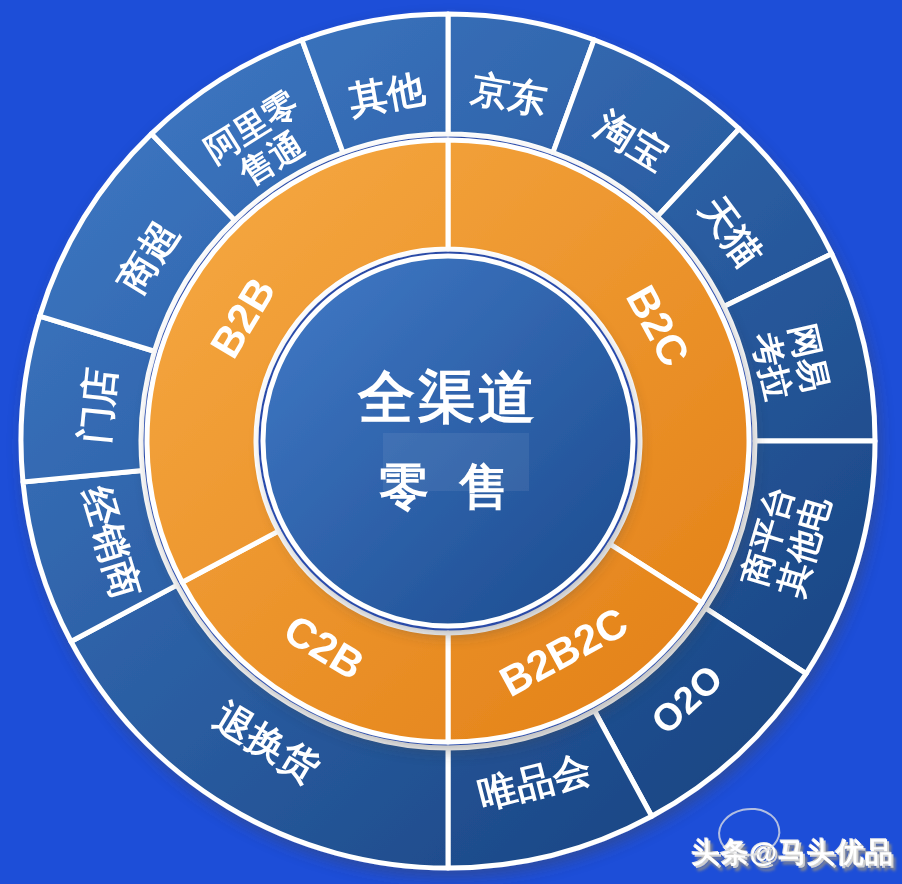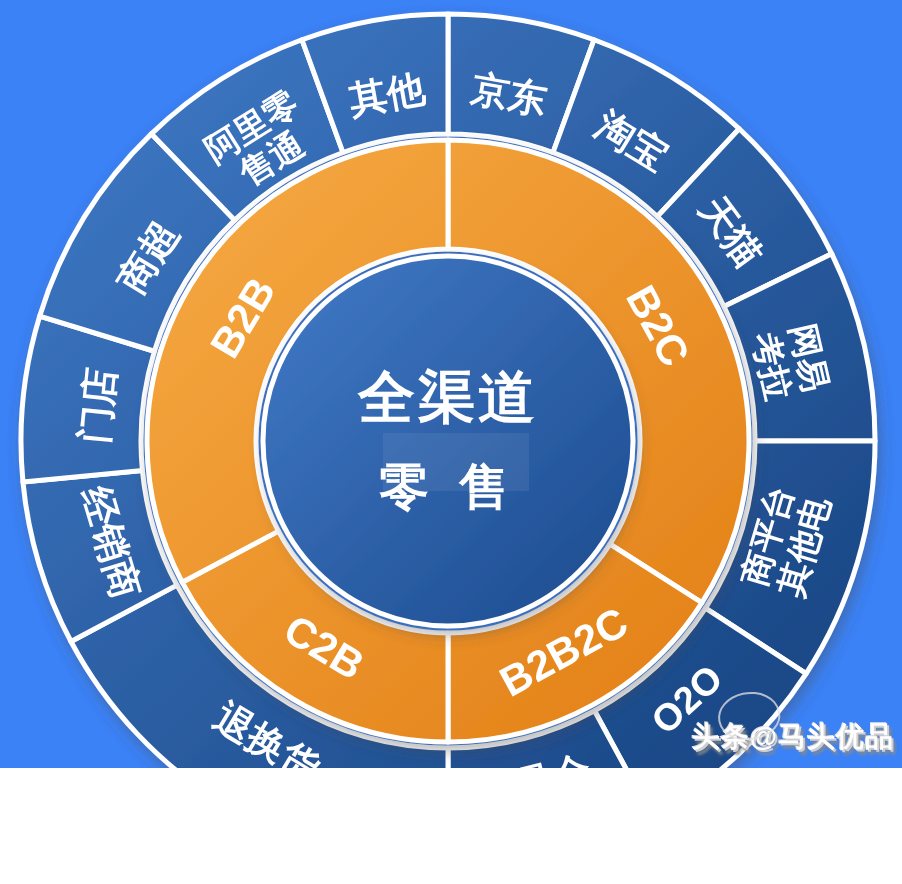--- a/index.html
+++ b/index.html
@@ -1,22 +1,22 @@
 <!DOCTYPE html>
 <html><head>
 <meta charset="utf-8">
 <style>
   html, body { margin: 0; padding: 0; background: #ffffff; }
   .stage {
     position: relative;
     width: 902px;
-    height: 768px;
+    height: 884px;
     overflow: hidden;
     font-family: "Liberation Sans", sans-serif;
-    background: #3b82f6;
+    background: #1d4ed8;
   }
   svg text, svg tspan {
     font-family: "Liberation Sans", sans-serif;
     font-weight: bold;
     fill: #ffffff;
     text-anchor: middle;
     dominant-baseline: central;
   }
   .watermark { position: absolute; right: 8px; bottom: 12px; }
   .wm-doodle {

